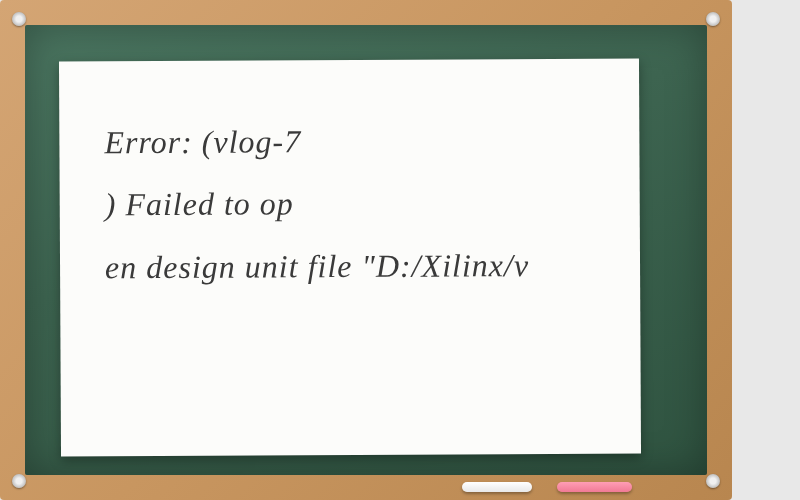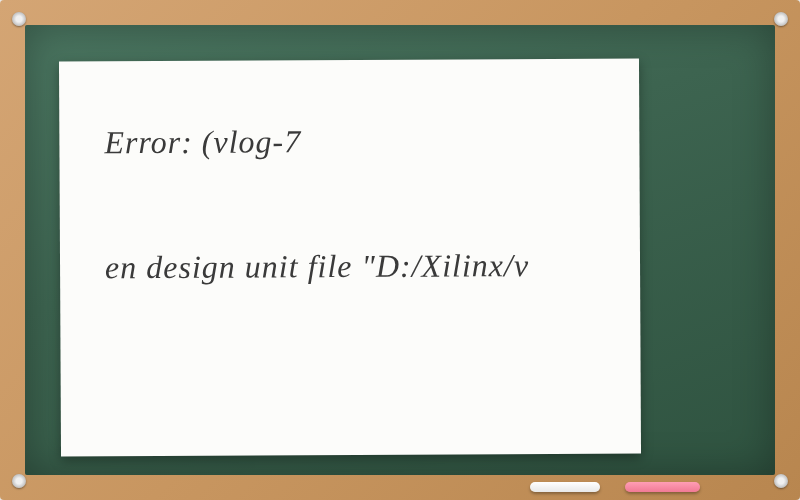--- a/index.html
+++ b/index.html
@@ -11,21 +11,21 @@
       width: 800px;
       height: 500px;
       background: #e8e8e8;
       position: relative;
       overflow: hidden;
     }
     .chalkboard-frame {
       position: absolute;
       top: 0;
       left: 0;
-      width: 800px;
+      width: 732px;
       height: 500px;
       background: linear-gradient(135deg, #d4a574 0%, #c89660 50%, #b8864f 100%);
       border-radius: 4px;
     }
     .chalkboard {
       position: absolute;
       top: 25px;
       left: 25px;
       right: 25px;
       bottom: 25px;
@@ -91,20 +91,20 @@
 <div class="chalkboard-frame">
   <div class="chalkboard"></div>
   <div class="corner corner-tl"></div>
   <div class="corner corner-tr"></div>
   <div class="corner corner-bl"></div>
   <div class="corner corner-br"></div>
 
   <div class="paper">
     <div class="paper-text">
       <span>Error: (vlog-7</span><br>
-      <br>
+      <span>) Failed to op</span><br>
       <span>en design unit file "D:/Xilinx/v</span>
     </div>
   </div>
 
   <div class="chalk chalk-white"></div>
   <div class="chalk chalk-pink"></div>
 </div>
 
 </body></html>

